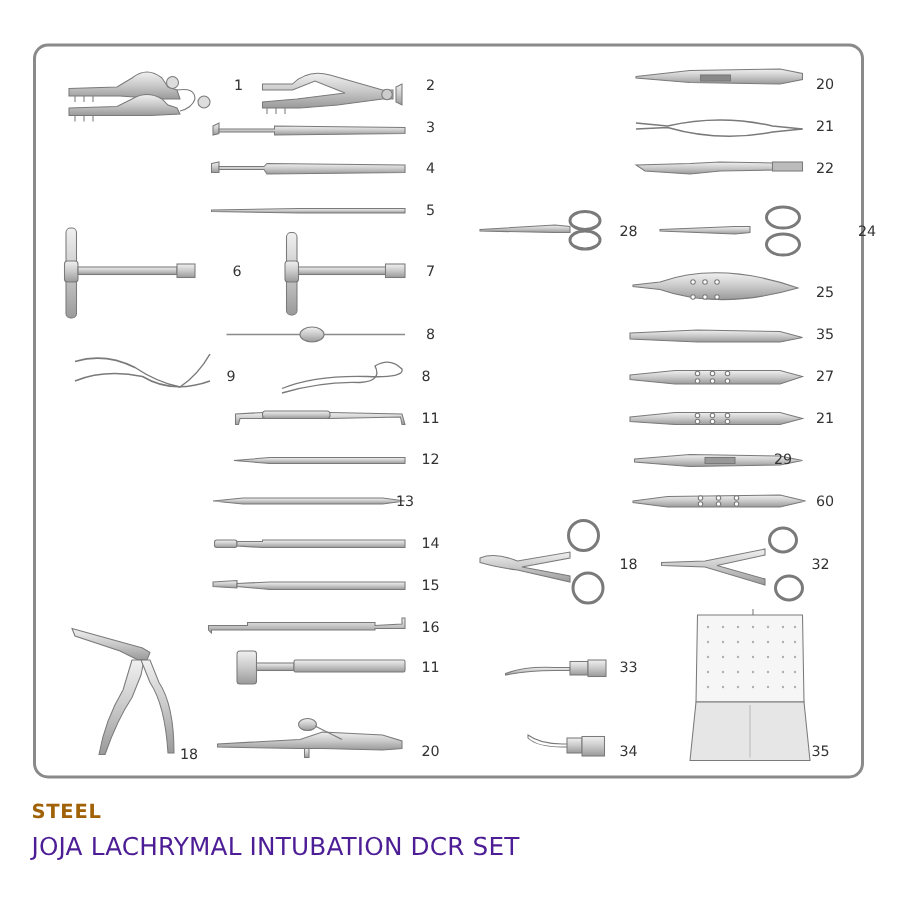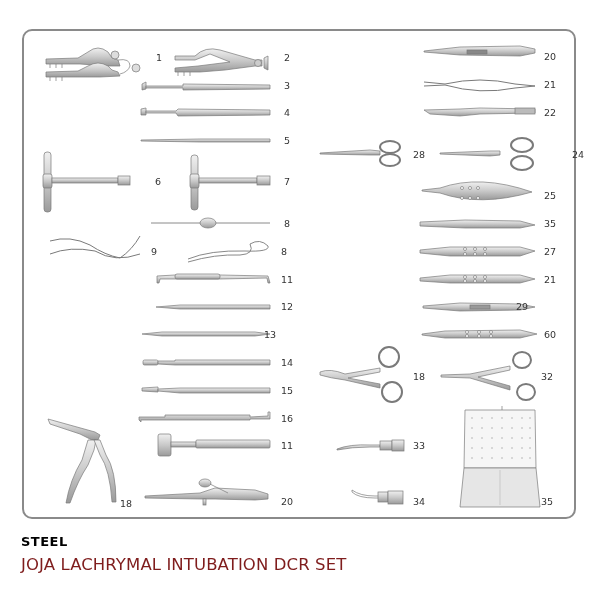--- a/index.html
+++ b/index.html
@@ -9,25 +9,25 @@
     border: 2px solid #8a8a8a; border-radius: 10px; background: #ffffff;
     box-sizing: border-box;
   }
   .art { position: absolute; left: 0; top: 0; width: 600px; height: 600px; }
   .num {
     position: absolute; font-size: 9.5px; color: #333333;
     font-family: "DejaVu Sans", sans-serif; line-height: 1;
   }
   .subtitle {
     position: absolute; left: 21px; top: 534px; font-size: 13px; font-weight: bold;
-    color: #000000; letter-spacing: 0.5px; font-family: "DejaVu Sans", sans-serif;
+    color: #a16207; letter-spacing: 0.5px; font-family: "DejaVu Sans", sans-serif;
   }
   .title {
     position: absolute; left: 21px; top: 555px; font-size: 16.5px;
-    color: #7f1d1d; font-family: "DejaVu Sans", sans-serif; letter-spacing: 0.1px;
+    color: #4c1d95; font-family: "DejaVu Sans", sans-serif; letter-spacing: 0.1px;
   }
 </style>
 </head>
 <body>
 
 <div class="frame"></div>
 
 <svg class="art" viewBox="0 0 600 600" xmlns="http://www.w3.org/2000/svg">
   <defs>
     <linearGradient id="steel" x1="0" y1="0" x2="0" y2="1">

